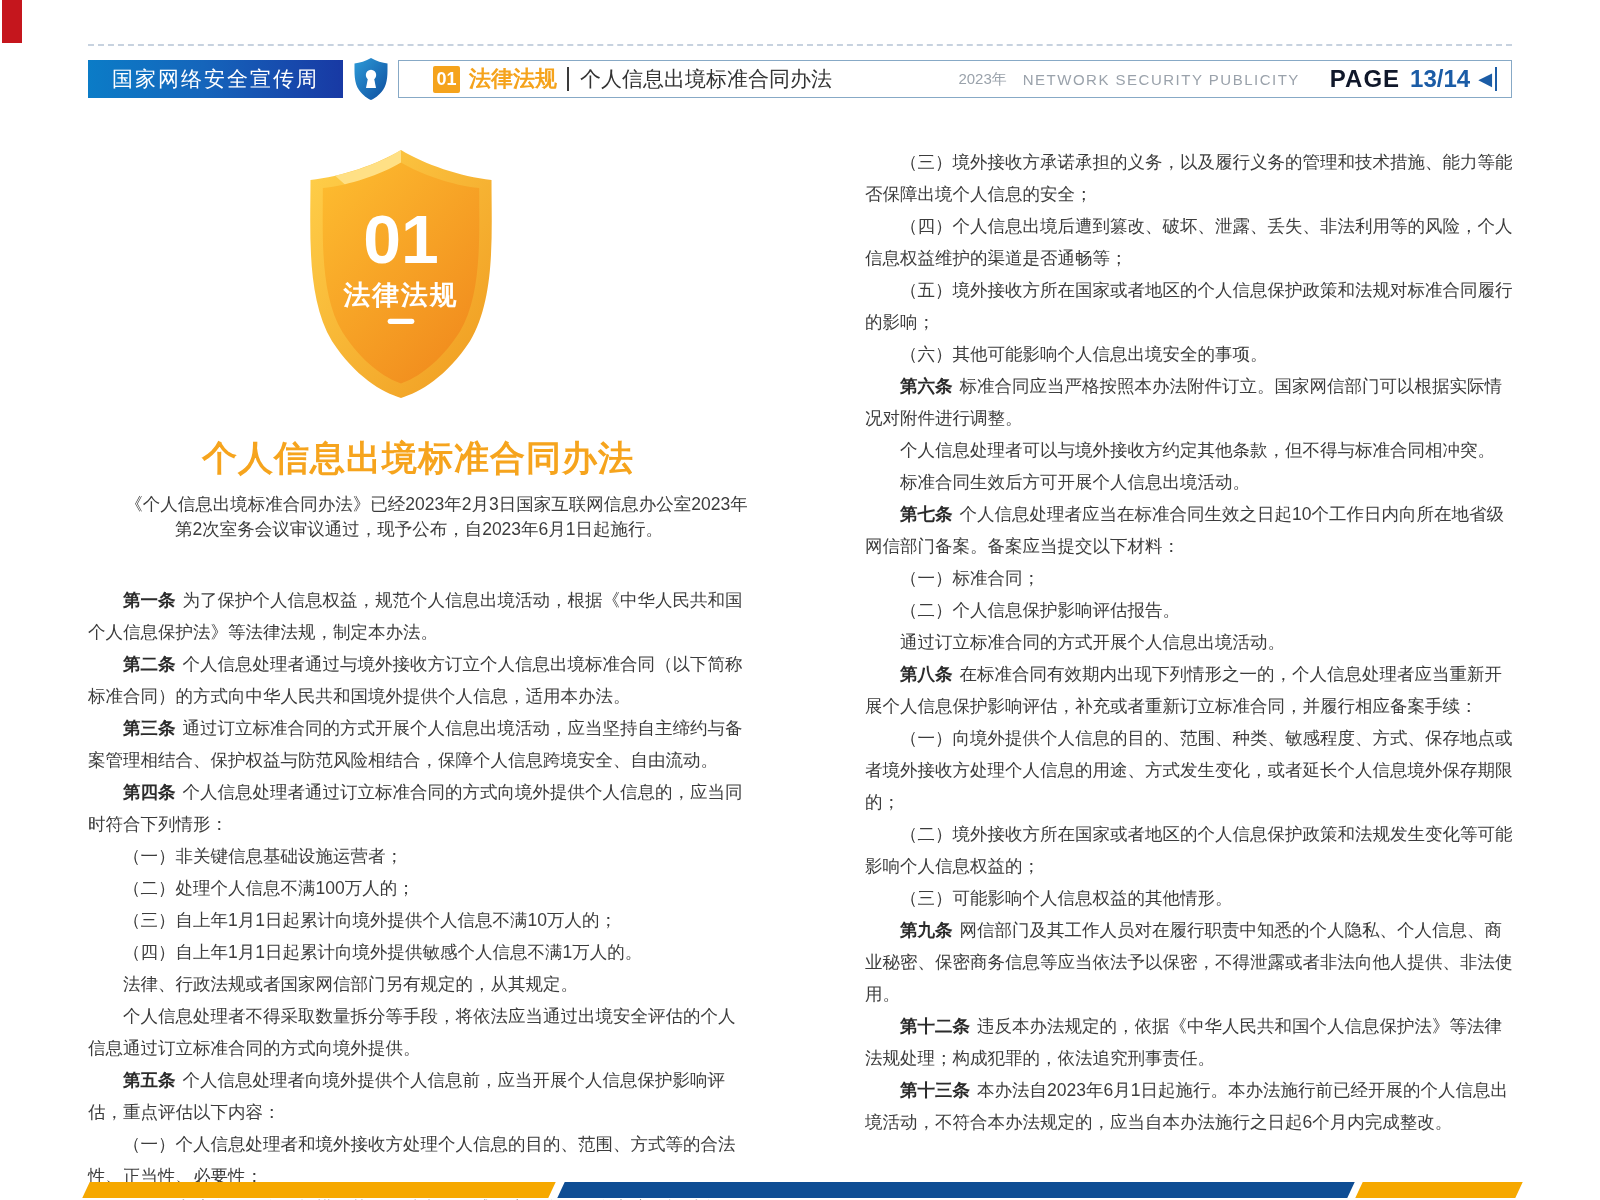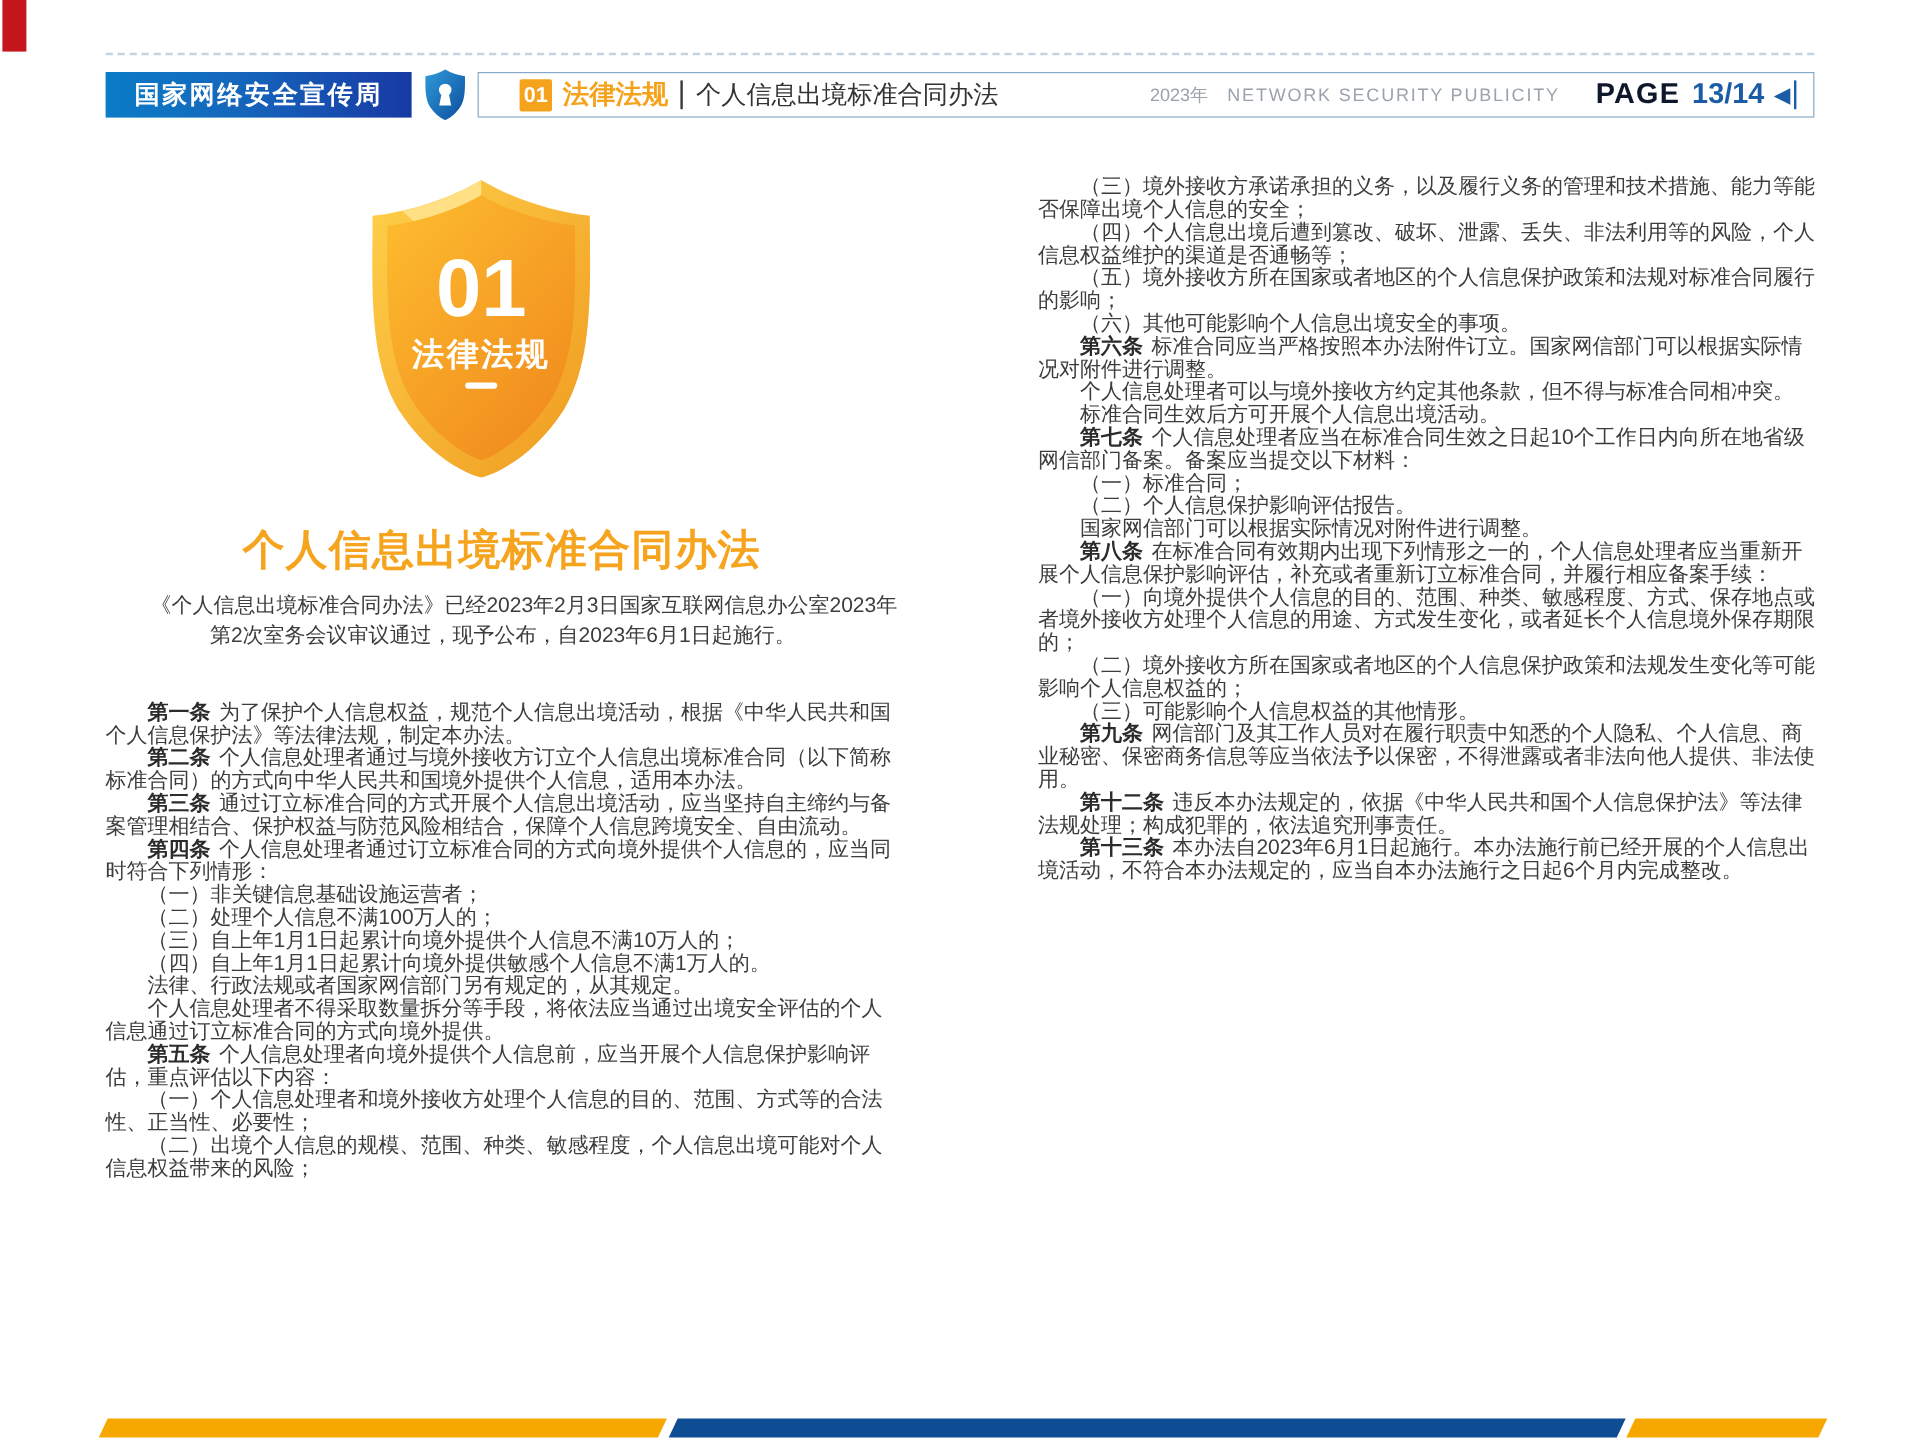--- a/index.html
+++ b/index.html
@@ -4,21 +4,21 @@
 <style>
   html,body{margin:0;padding:0;background:#e8e8e8;}
   #page{position:relative;width:1600px;height:1200px;background:#ffffff;overflow:hidden;
         font-family:"Liberation Sans","DejaVu Sans",sans-serif;color:#3c3c3c;}
   
   .corner-mark{position:absolute;left:2px;top:0;width:20px;height:43px;background:#C5161D;}
   .top-dashes{position:absolute;left:88px;top:44px;width:1424px;height:0;border-top:2px dashed #c7d2df;}
   .header-row{position:absolute;left:88px;top:59px;width:1424px;height:40px;display:flex;align-items:center;}
   .brand-badge{height:38px;padding:0 24px;display:flex;align-items:center;
       background:linear-gradient(90deg,#0b7cc7 0%,#1565bb 45%,#1839a4 100%);
-      color:#fff;font-size:21px;font-weight:bold;letter-spacing:2px;white-space:nowrap;}
+      color:#fff;font-size:21px;font-weight:normal;letter-spacing:2px;white-space:nowrap;}
   .header-shield{margin:0 9px 0 10px;flex:0 0 auto;display:flex;align-items:center;}
   .section-box{flex:1;height:36px;border:1px solid #87a9c6;background:#fff;display:flex;
       align-items:center;padding:0 14px 0 34px;min-width:0;}
   .chip{width:27px;height:27px;background:#f5a31c;color:#fff;font-weight:bold;font-size:18px;
       display:flex;align-items:center;justify-content:center;border-radius:2px;flex:0 0 auto;}
   .section-label{color:#f5a31c;font-weight:bold;font-size:22px;margin:0 10px 0 9px;white-space:nowrap;}
   .vdivider{width:2px;height:24px;background:#3a3a3a;margin-right:11px;flex:0 0 auto;}
   .doc-title{color:#333;font-size:21px;font-weight:500;white-space:nowrap;}
   .hspacer{flex:1;}
   .year{color:#9aa2ab;font-size:15px;margin-right:16px;white-space:nowrap;}
@@ -28,21 +28,21 @@
   .page-arrow{display:flex;align-items:center;margin-left:8px;color:#1b5ca6;}
   .page-arrow .tri{font-size:18px;line-height:1;}
   .page-arrow .bar{width:2px;height:24px;background:#1b5ca6;margin-left:3px;}
   
   .big-shield{position:absolute;left:298px;top:148px;width:206px;height:252px;}
   
   .main-title{position:absolute;left:88px;top:435px;width:660px;text-align:center;
       color:#f6a41d;font-size:35px;font-weight:bold;letter-spacing:1px;}
   .intro{position:absolute;left:88px;top:492px;width:662px;font-size:17.5px;line-height:25px;
       text-indent:2em;color:#3c3c3c;text-align:center;}
-  .col{position:absolute;font-size:17.5px;line-height:19px;color:#3c3c3c;}
+  .col{position:absolute;font-size:17.5px;line-height:32px;color:#3c3c3c;}
   .col-left{left:88px;top:584px;width:660px;}
   .col-right{left:865px;top:146px;width:652px;}
   .para{margin:0;text-indent:2em;}
   .lead{font-weight:bold;color:#2b2b2b;margin-right:7px;}
   
   .fbar{position:absolute;top:1182px;height:16px;}
   .fbar-1{left:86px;width:466px;background:#f6a800;transform:skewX(-25deg);}
   .fbar-2{left:561px;width:790px;background:#0e4d94;transform:skewX(-25deg);}
   .fbar-3{left:1359px;width:160px;background:#f6a800;transform:skewX(-25deg);}
 </style>
@@ -134,21 +134,21 @@
       <p class="para">（三）境外接收方承诺承担的义务，以及履行义务的管理和技术措施、能力等能否保障出境个人信息的安全；</p>
       <p class="para">（四）个人信息出境后遭到篡改、破坏、泄露、丢失、非法利用等的风险，个人信息权益维护的渠道是否通畅等；</p>
       <p class="para">（五）境外接收方所在国家或者地区的个人信息保护政策和法规对标准合同履行的影响；</p>
       <p class="para">（六）其他可能影响个人信息出境安全的事项。</p>
       <p class="para"><b class="lead">第六条</b>标准合同应当严格按照本办法附件订立。国家网信部门可以根据实际情况对附件进行调整。</p>
       <p class="para">个人信息处理者可以与境外接收方约定其他条款，但不得与标准合同相冲突。</p>
       <p class="para">标准合同生效后方可开展个人信息出境活动。</p>
       <p class="para"><b class="lead">第七条</b>个人信息处理者应当在标准合同生效之日起10个工作日内向所在地省级网信部门备案。备案应当提交以下材料：</p>
       <p class="para">（一）标准合同；</p>
       <p class="para">（二）个人信息保护影响评估报告。</p>
-      <p class="para">国家网信部门可以根据实际情况对附件进行调整。</p>
+      <p class="para">通过订立标准合同的方式开展个人信息出境活动。</p>
       <p class="para"><b class="lead">第八条</b>在标准合同有效期内出现下列情形之一的，个人信息处理者应当重新开展个人信息保护影响评估，补充或者重新订立标准合同，并履行相应备案手续：</p>
       <p class="para">（一）向境外提供个人信息的目的、范围、种类、敏感程度、方式、保存地点或者境外接收方处理个人信息的用途、方式发生变化，或者延长个人信息境外保存期限的；</p>
       <p class="para">（二）境外接收方所在国家或者地区的个人信息保护政策和法规发生变化等可能影响个人信息权益的；</p>
       <p class="para">（三）可能影响个人信息权益的其他情形。</p>
       <p class="para"><b class="lead">第九条</b>网信部门及其工作人员对在履行职责中知悉的个人隐私、个人信息、商业秘密、保密商务信息等应当依法予以保密，不得泄露或者非法向他人提供、非法使用。</p>
       <p class="para"><b class="lead">第十二条</b>违反本办法规定的，依据《中华人民共和国个人信息保护法》等法律法规处理；构成犯罪的，依法追究刑事责任。</p>
       <p class="para"><b class="lead">第十三条</b>本办法自2023年6月1日起施行。本办法施行前已经开展的个人信息出境活动，不符合本办法规定的，应当自本办法施行之日起6个月内完成整改。</p>
     </div>
 
   <div class="fbar fbar-1"></div>

